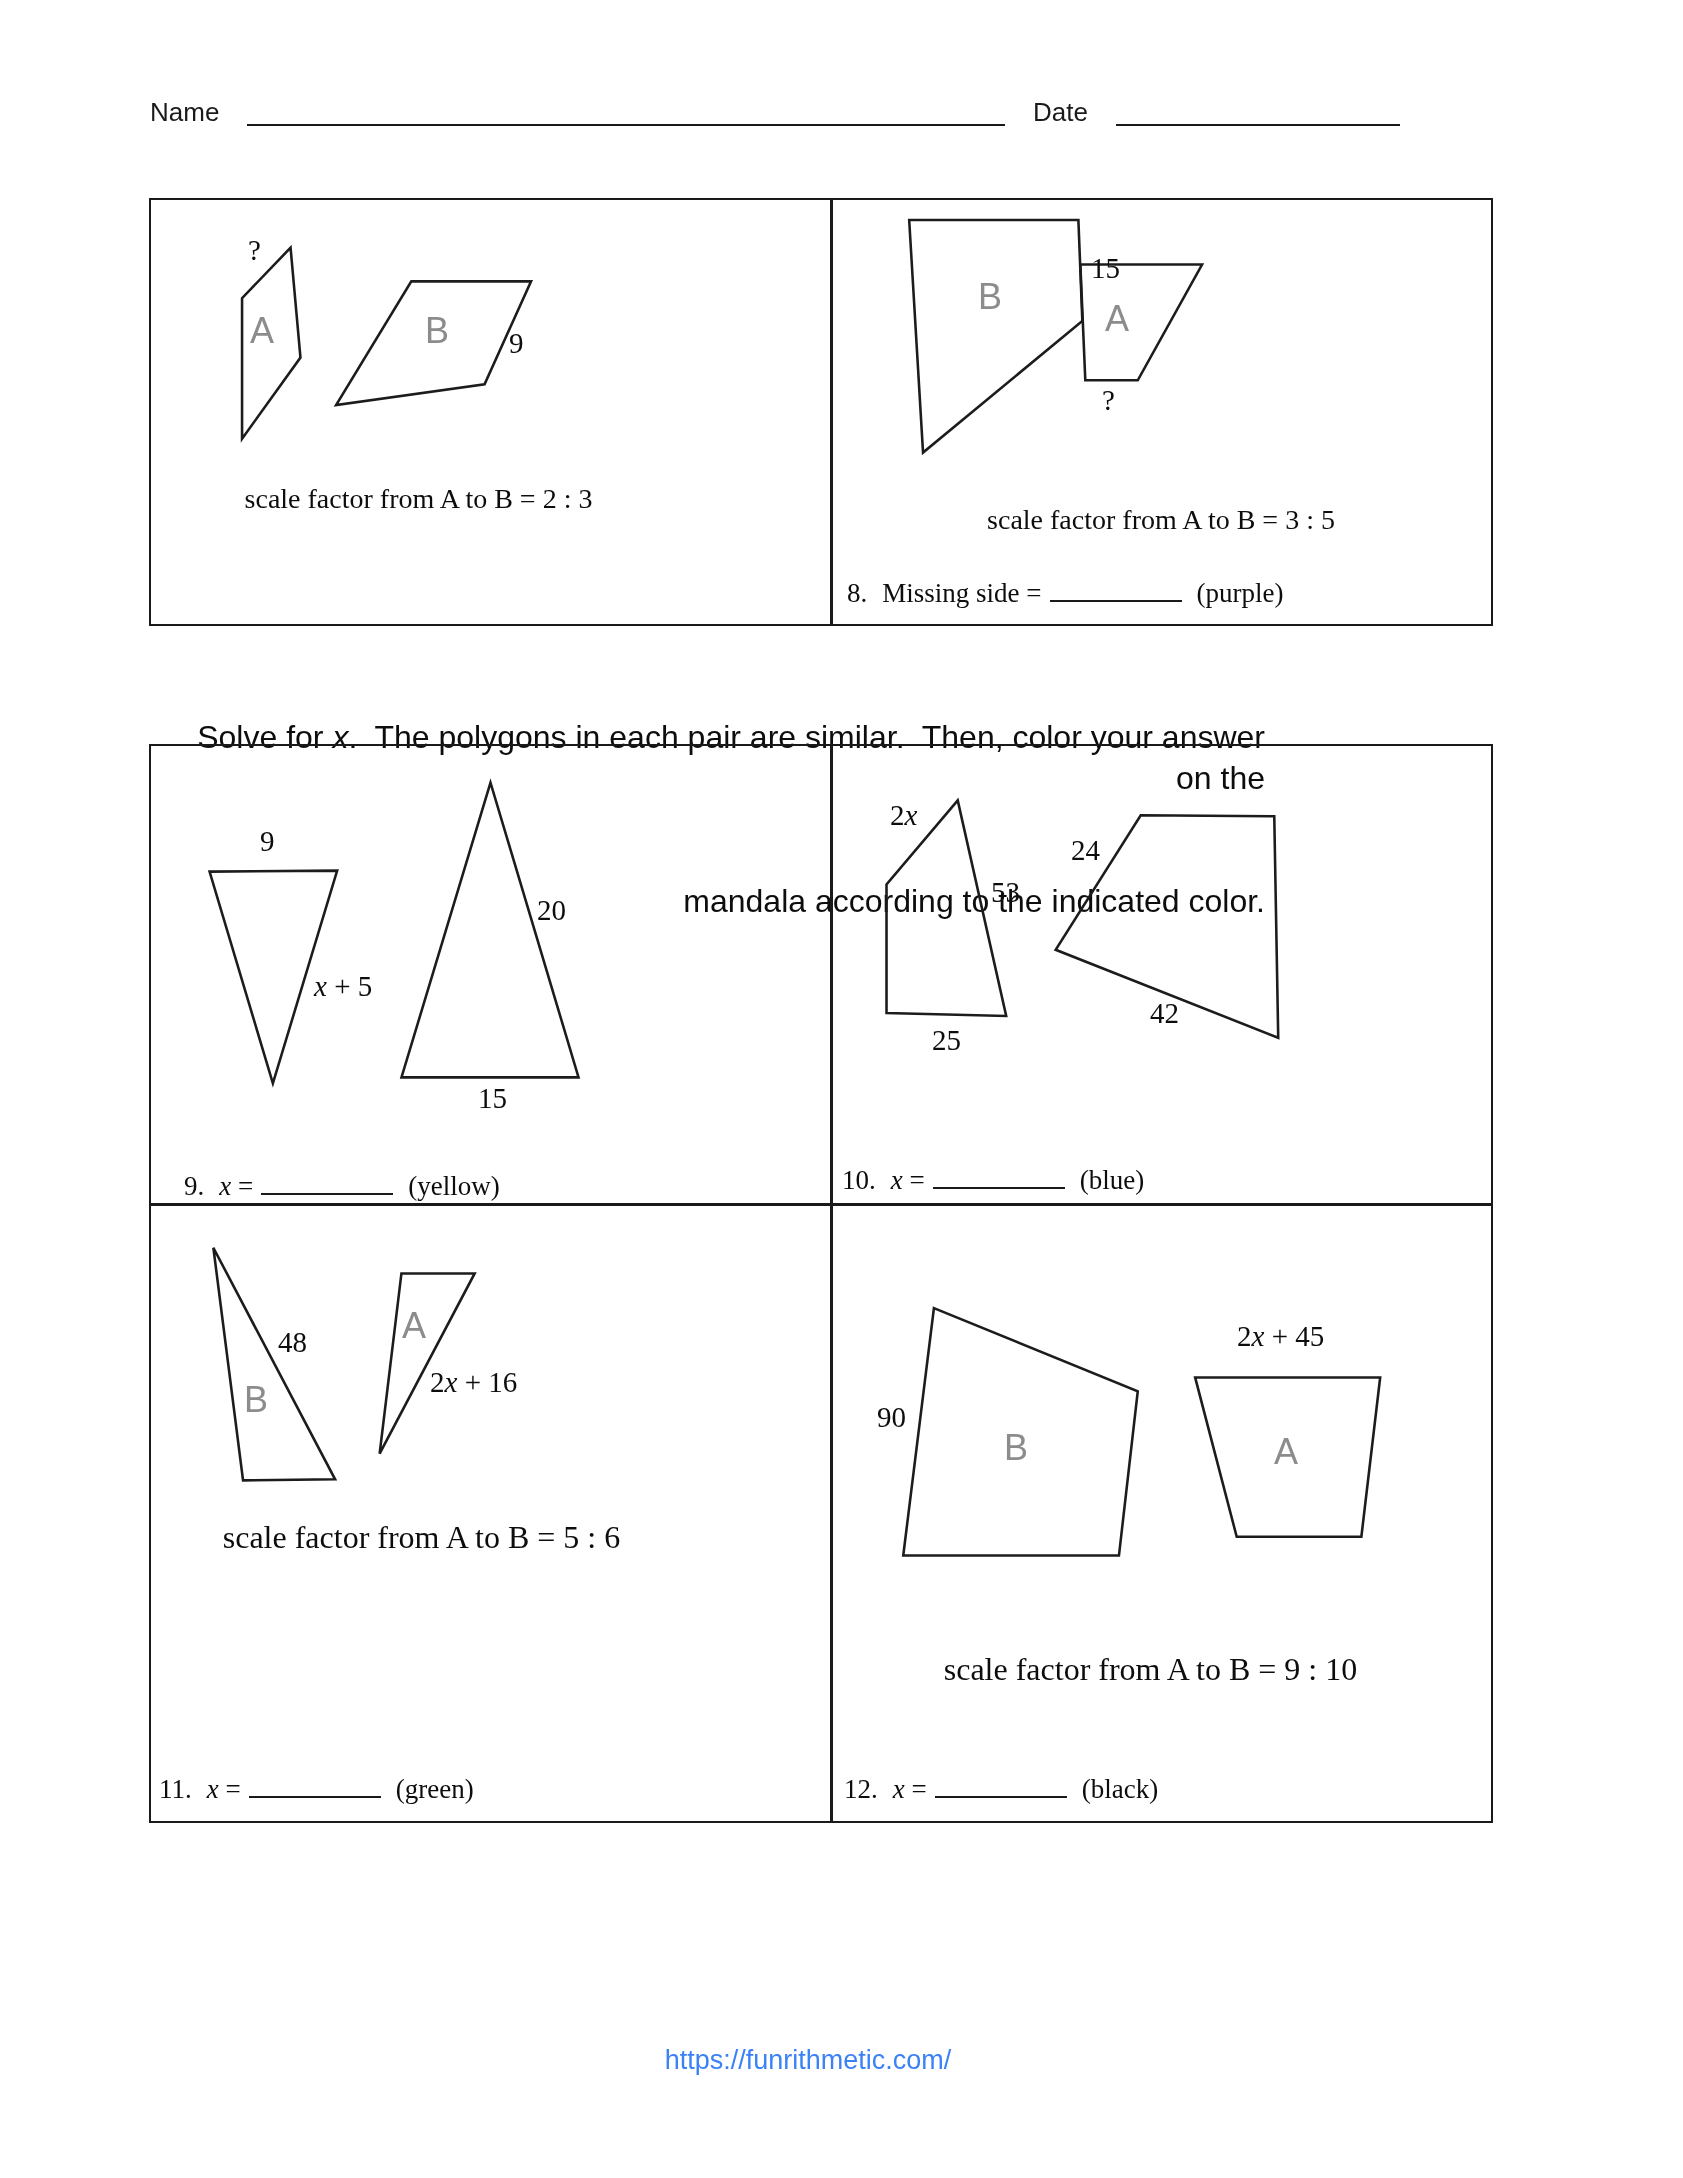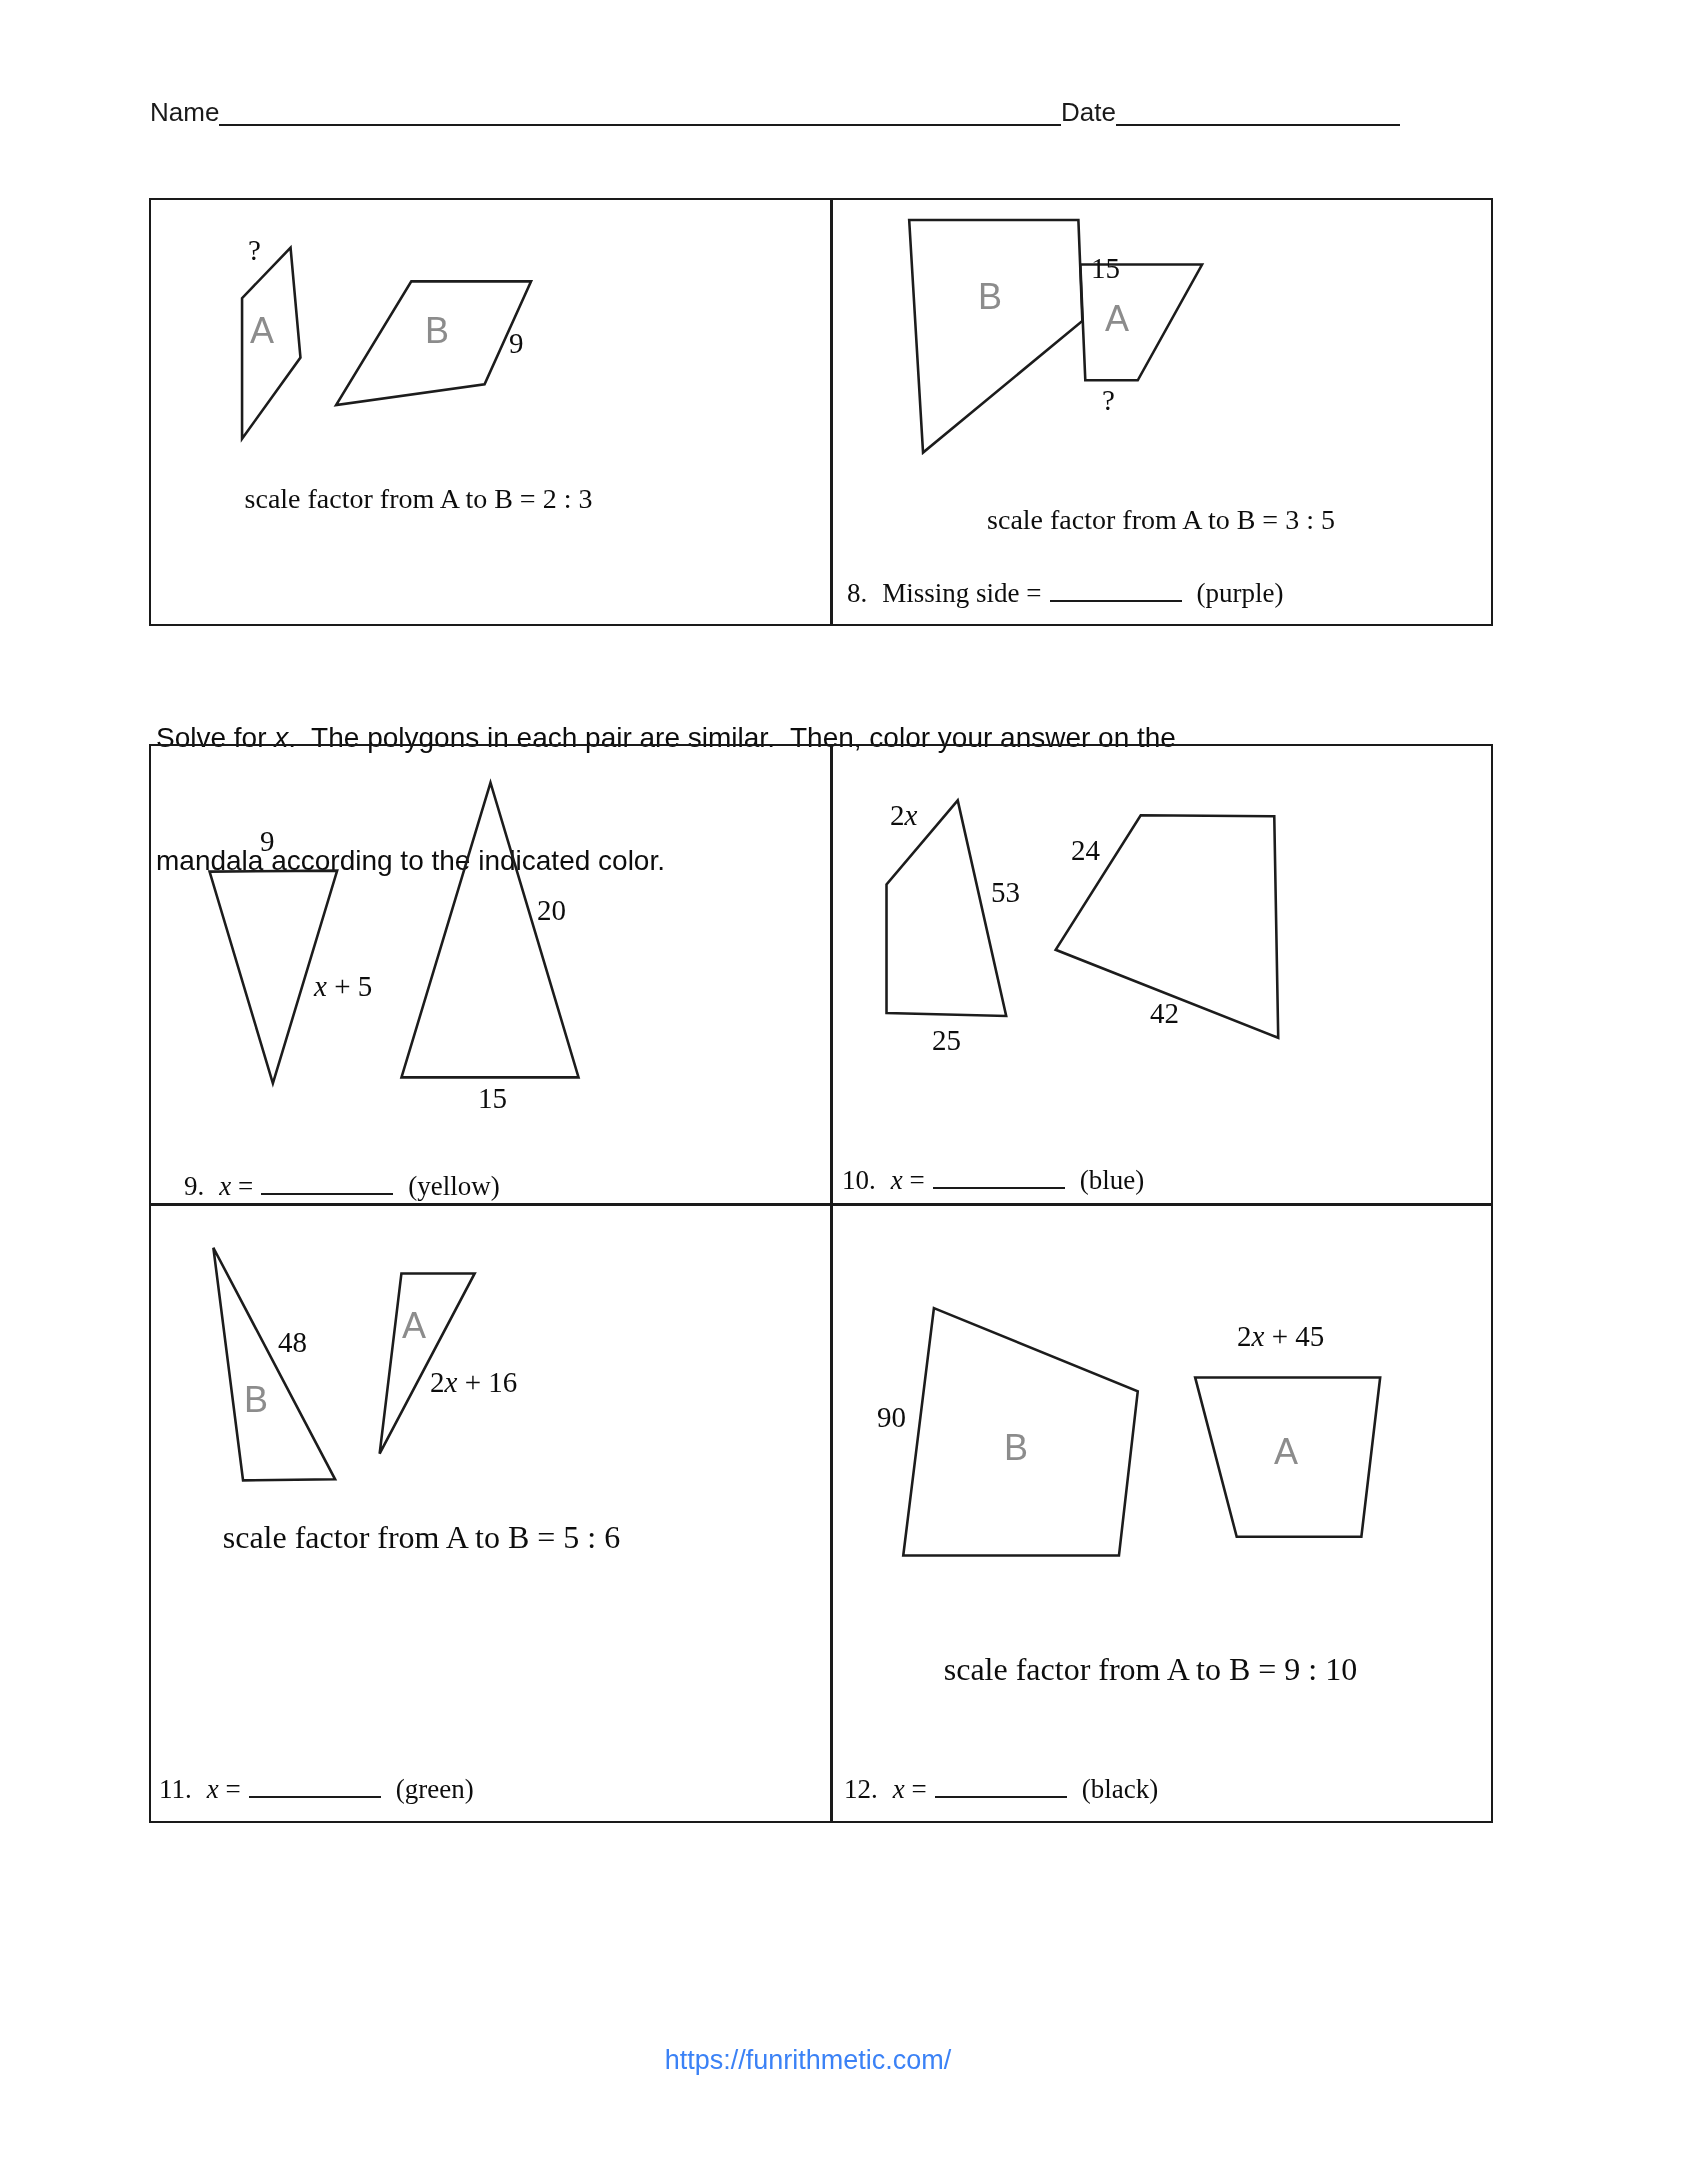--- a/index.html
+++ b/index.html
@@ -2,27 +2,27 @@
 <html><head>
 <meta charset="utf-8">
 <style>
   html,body{margin:0;padding:0;background:#ffffff;}
   .page{position:relative;width:1683px;height:2178px;background:#ffffff;
         font-family:"Liberation Serif", serif;color:#111;overflow:hidden;}
   .sans{font-family:"Liberation Sans", sans-serif;}
 
   
   .header{position:absolute;left:150px;top:96px;width:1250px;height:32px;
-          display:flex;align-items:flex-end;font-size:26px;color:#1a1a1a;}
+          display:flex;align-items:flex-end;font-size:26px;color:#1a1a1a;gap:28px;}
   .hline{display:inline-block;border-bottom:2px solid #1a1a1a;height:6px;margin-bottom:2px;}
   .hline.grow{flex:1;}
 
   
   .instructions{position:absolute;left:156px;top:635px;width:1109px;
-                font-size:28px;line-height:41px;color:#0d0d0d;white-space:pre-wrap;}
+                font-size:32px;line-height:41px;color:#0d0d0d;white-space:pre-wrap;text-align:right;}
 
   
   .tbl{position:absolute;border:2.5px solid #1a1a1a;}
   .vline{position:absolute;top:0;bottom:0;width:2.5px;background:#1a1a1a;}
   .hdiv{position:absolute;left:0;right:0;height:2.5px;background:#1a1a1a;}
   .cell{position:absolute;}
   .shapes{position:absolute;left:0;top:0;}
   .shapes polygon{fill:none;stroke:#1c1c1c;stroke-width:2.6px;stroke-linejoin:miter;}
 
   .ann{position:absolute;font-size:29px;color:#0d0d0d;white-space:nowrap;}

